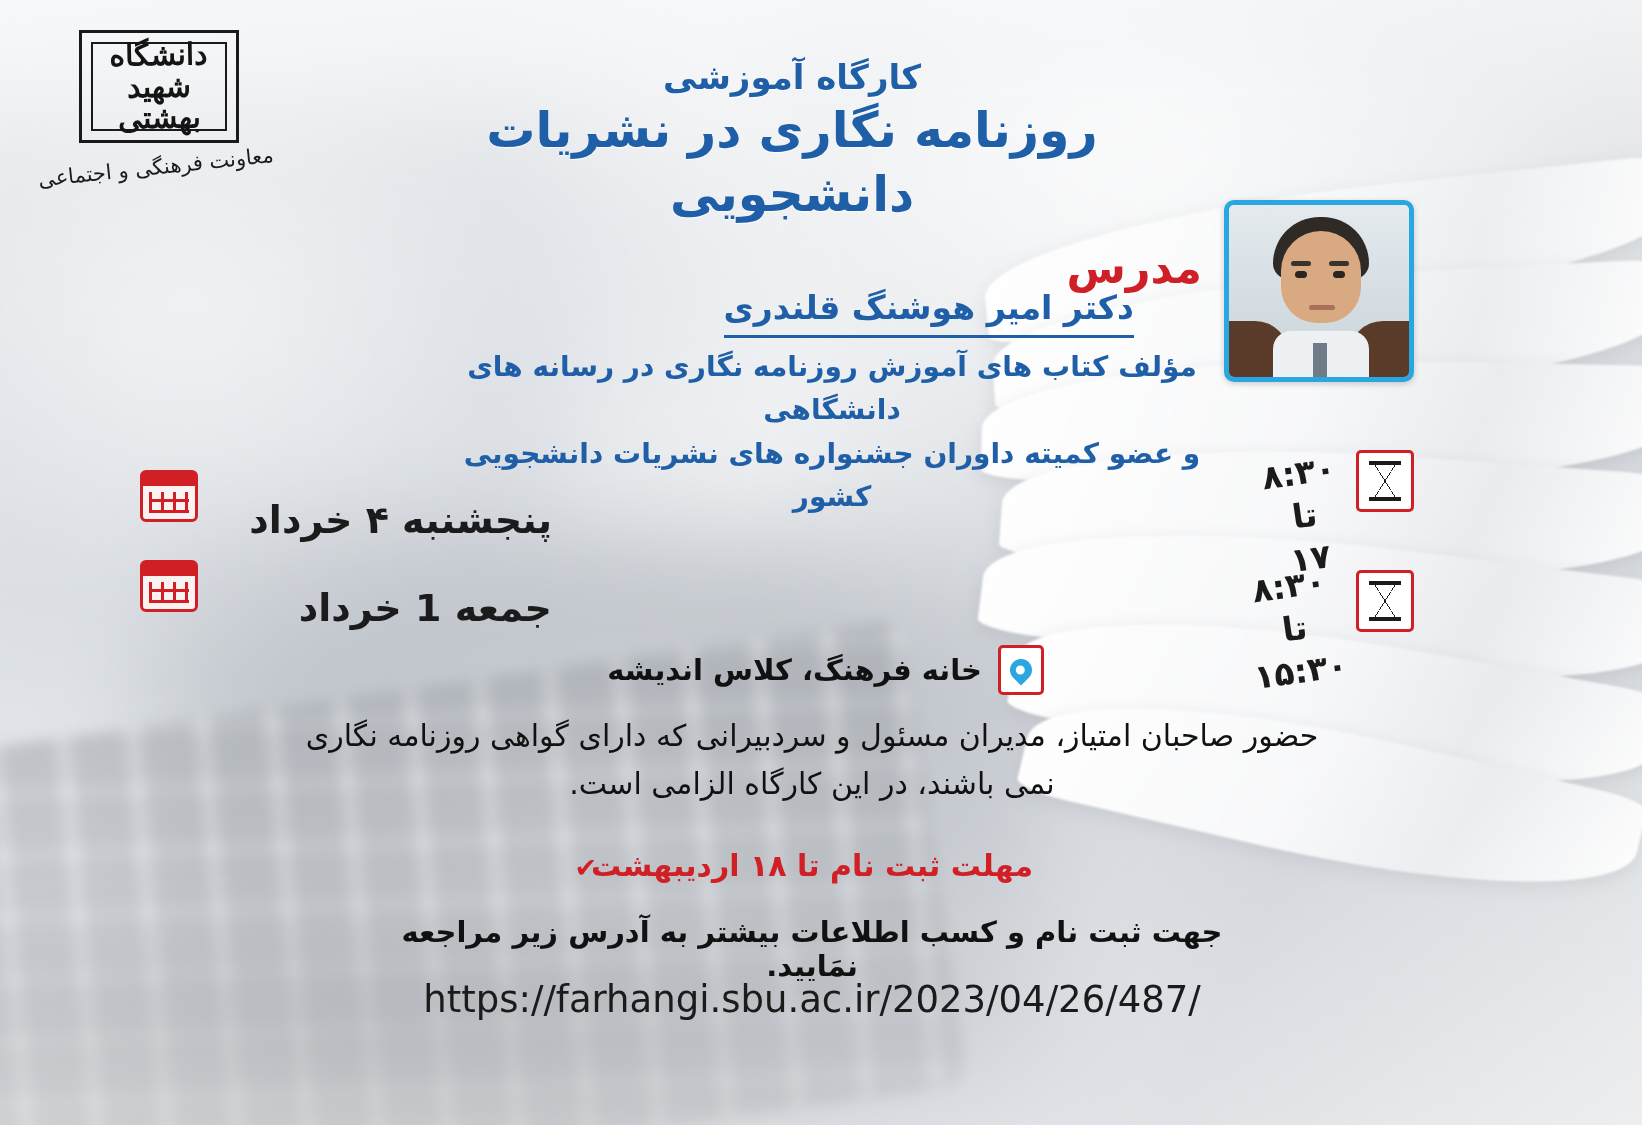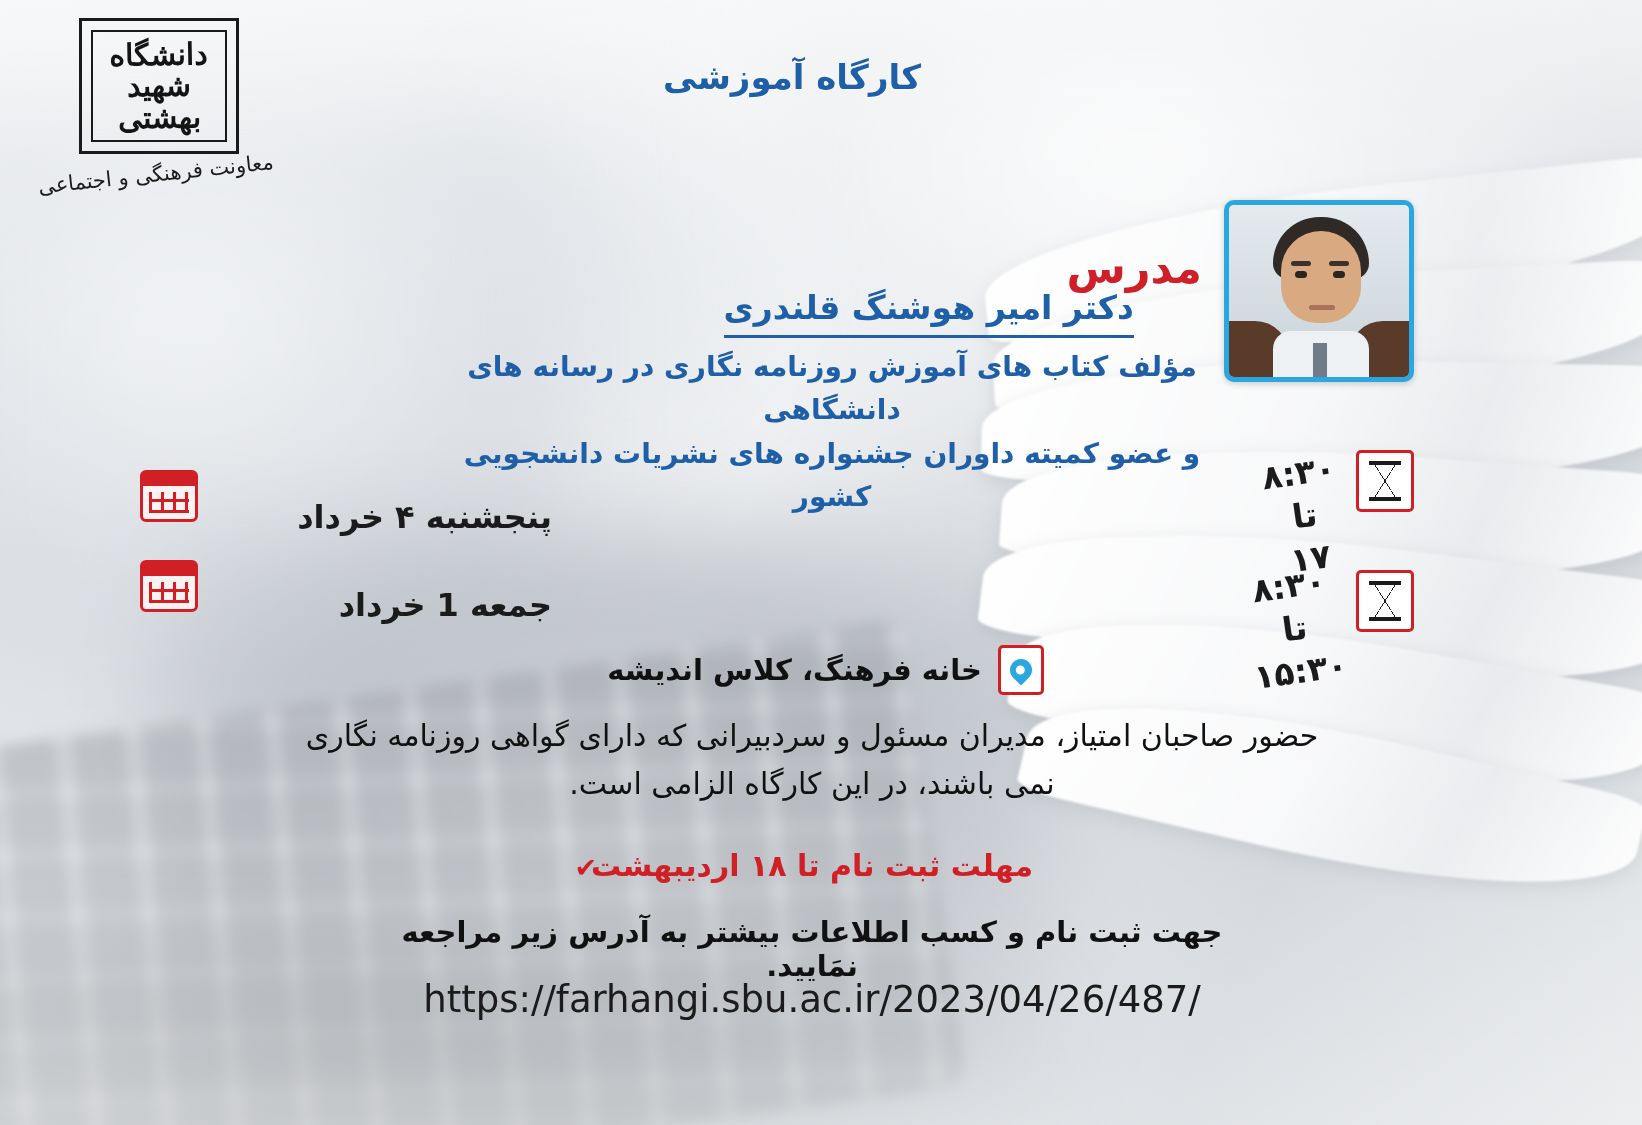--- a/index.html
+++ b/index.html
@@ -93,22 +93,22 @@
   
   .logo-wrap {
     position: absolute;
     left: 44px;
     top: 18px;
     width: 230px;
     text-align: center;
   }
   .logo-mark {
     width: 160px;
-    height: 136px;
-    margin: 0 auto;
+    height: 113px;
+    margin: 12px auto;
     border: 3px solid #1a1a1a;
     box-sizing: border-box;
     position: relative;
     background: transparent;
   }
   .logo-mark .inner-1 {
     position: absolute; left: 9px; top: 9px; right: 9px; bottom: 9px;
     border: 2px solid #1a1a1a;
   }
   .logo-mark .script {
@@ -225,21 +225,21 @@
     font-size: 28px;
     font-weight: bold;
     color: #1f5fa8;
     line-height: 1.55;
   }
 
   
   .date-row-1 { position: absolute; right: 1090px; top: 498px; }
   .date-row-2 { position: absolute; right: 1090px; top: 586px; }
   .date-text {
-    font-size: 32px;
+    font-size: 38px;
     font-weight: bold;
     color: #1b1b1b;
     white-space: nowrap;
   }
   .cal-icon {
     position: absolute;
     width: 58px;
     height: 52px;
     border: 3px solid #d01f25;
     border-radius: 6px;
@@ -410,20 +410,21 @@
     <div class="logo-wrap">
       <div class="logo-mark">
         <div class="inner-1"></div>
         <div class="script">دانشگاه شهید بهشتی</div>
       </div>
       <div class="logo-caption">معاونت فرهنگی و اجتماعی</div>
     </div>
 
     <div class="title-block">
       <div class="title-line1">کارگاه آموزشی</div>
+      <div class="title-line2">روزنامه نگاری در نشریات دانشجویی</div>
     </div>
 
     <div class="photo-frame">
       <div class="bg"></div>
       <div class="jacket-l"></div>
       <div class="jacket-r"></div>
       <div class="shirt"></div>
       <div class="tie"></div>
       <div class="hair"></div>
       <div class="face"></div>

